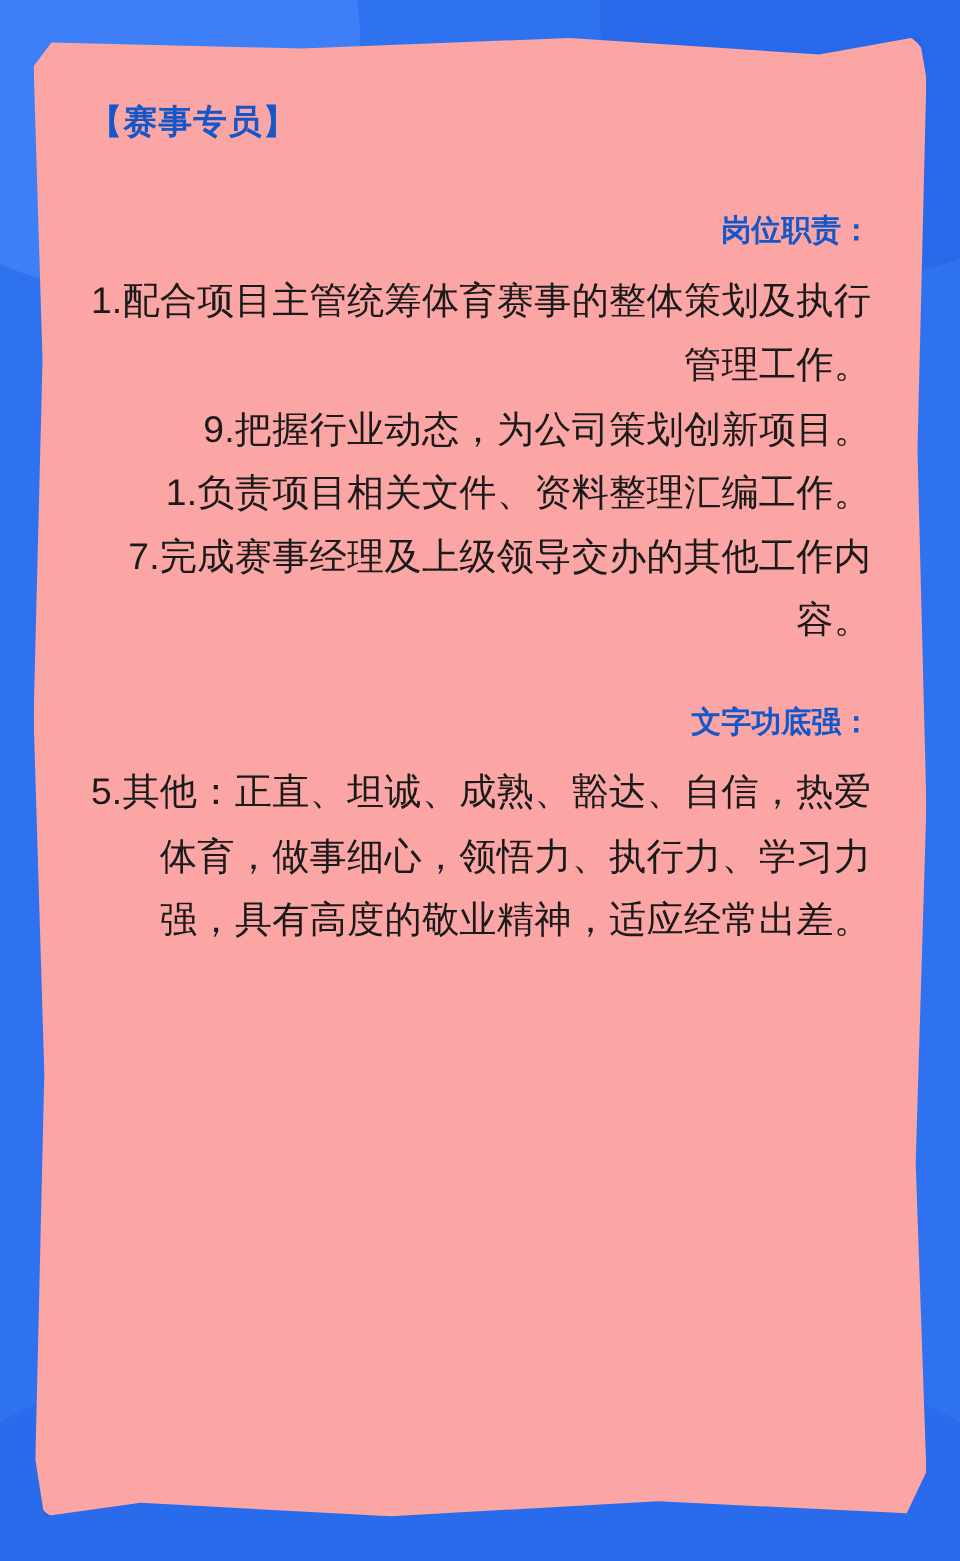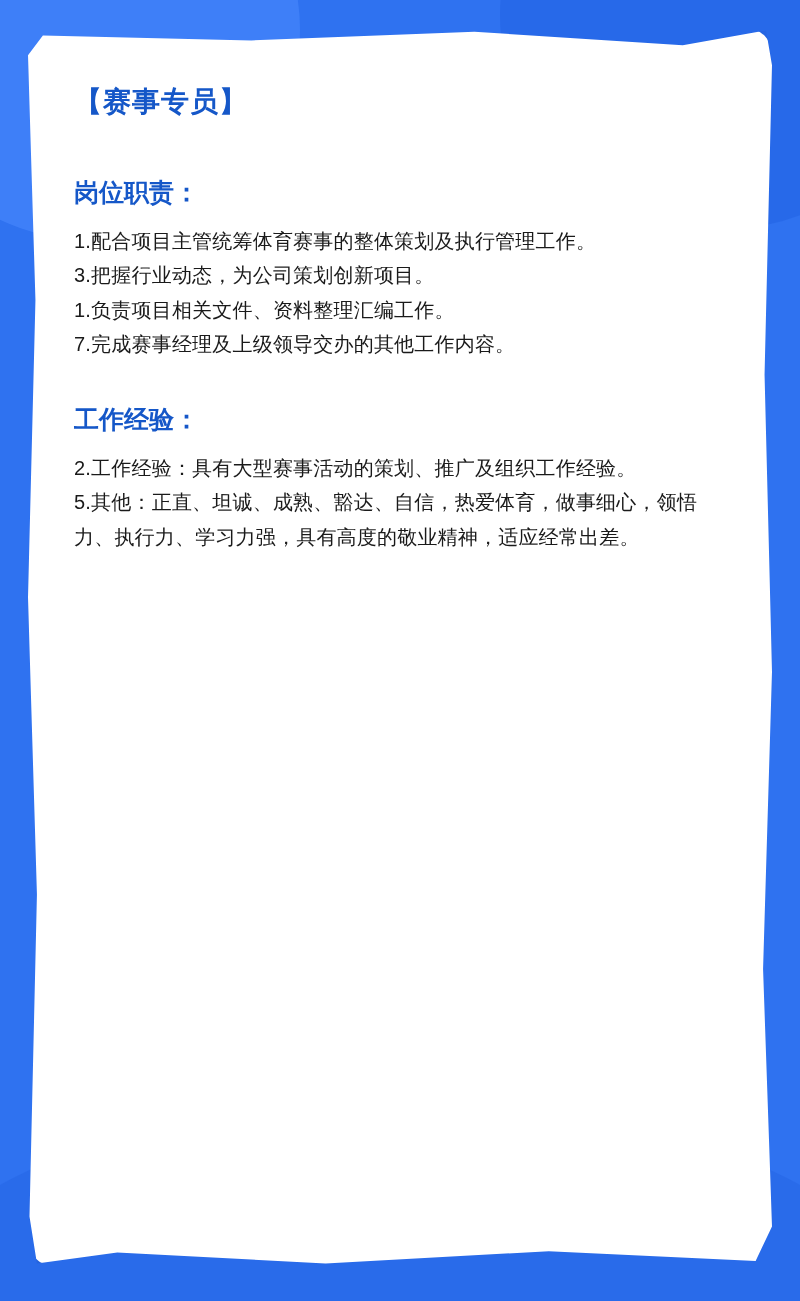--- a/index.html
+++ b/index.html
@@ -45,21 +45,21 @@
     background: #1f5fe0;
     opacity: 0.35;
   }
 
   .card {
     position: absolute;
     left: 28px;
     top: 28px;
     width: 744px;
     height: 1238px;
-    background: #ffffff;
+    background: #fca5a5;
     border-radius: 26px 26px 26px 26px;
     box-shadow: 0 6px 26px rgba(10, 40, 110, 0.22);
     box-sizing: border-box;
     padding: 56px 46px 40px 46px;
     overflow: hidden;
     
     clip-path: polygon(
       0% 2.2%, 2.0% 0.6%, 30% 1.0%, 60% 0.3%, 88% 1.4%, 99.2% 0.2%,
       100% 3.0%, 99.0% 28%, 100% 52%, 98.8% 76%, 100% 96.8%,
       97.8% 99.6%, 70% 98.8%, 40% 99.8%, 12% 98.9%, 1.2% 99.8%,
@@ -71,55 +71,55 @@
     font-size: 28px;
     font-weight: bold;
     color: #1557c8;
     letter-spacing: 1px;
     margin: 0 0 54px 0;
     line-height: 1.3;
   }
 
   .section {
     margin-bottom: 40px;
+    text-align: right;
   }
   .section:last-child {
     margin-bottom: 0;
   }
   .section-heading {
     font-size: 25px;
     font-weight: bold;
     color: #1557c8;
     margin: 0 0 12px 0;
     line-height: 1.5;
   }
   .section-item {
-    font-size: 20px;
+    font-size: 31px;
     color: #1a1a1a;
     line-height: 1.72;
     margin: 0;
     letter-spacing: 0.2px;
   }
 </style>
 </head>
 <body>
 
 <div class="bg-shape-top-left"></div>
 <div class="bg-shape-top-right"></div>
 <div class="bg-shape-bottom"></div>
 
 <div class="card">
   <h1 class="doc-title">【赛事专员】</h1>
 
   <div class="section">
     <h2 class="section-heading">岗位职责：</h2>
     <p class="section-item">1.配合项目主管统筹体育赛事的整体策划及执行管理工作。</p>
-    <p class="section-item">3.把握行业动态，为公司策划创新项目。</p>
+    <p class="section-item">9.把握行业动态，为公司策划创新项目。</p>
     <p class="section-item">1.负责项目相关文件、资料整理汇编工作。</p>
     <p class="section-item">7.完成赛事经理及上级领导交办的其他工作内容。</p>
   </div>
 
   <div class="section">
-    <h2 class="section-heading">工作经验：</h2>
-    <p class="section-item">2.工作经验：具有大型赛事活动的策划、推广及组织工作经验。</p>
+    <h2 class="section-heading">文字功底强：</h2>
     <p class="section-item">5.其他：正直、坦诚、成熟、豁达、自信，热爱体育，做事细心，领悟力、执行力、学习力强，具有高度的敬业精神，适应经常出差。</p>
   </div>
 </div>
 
 </body></html>

